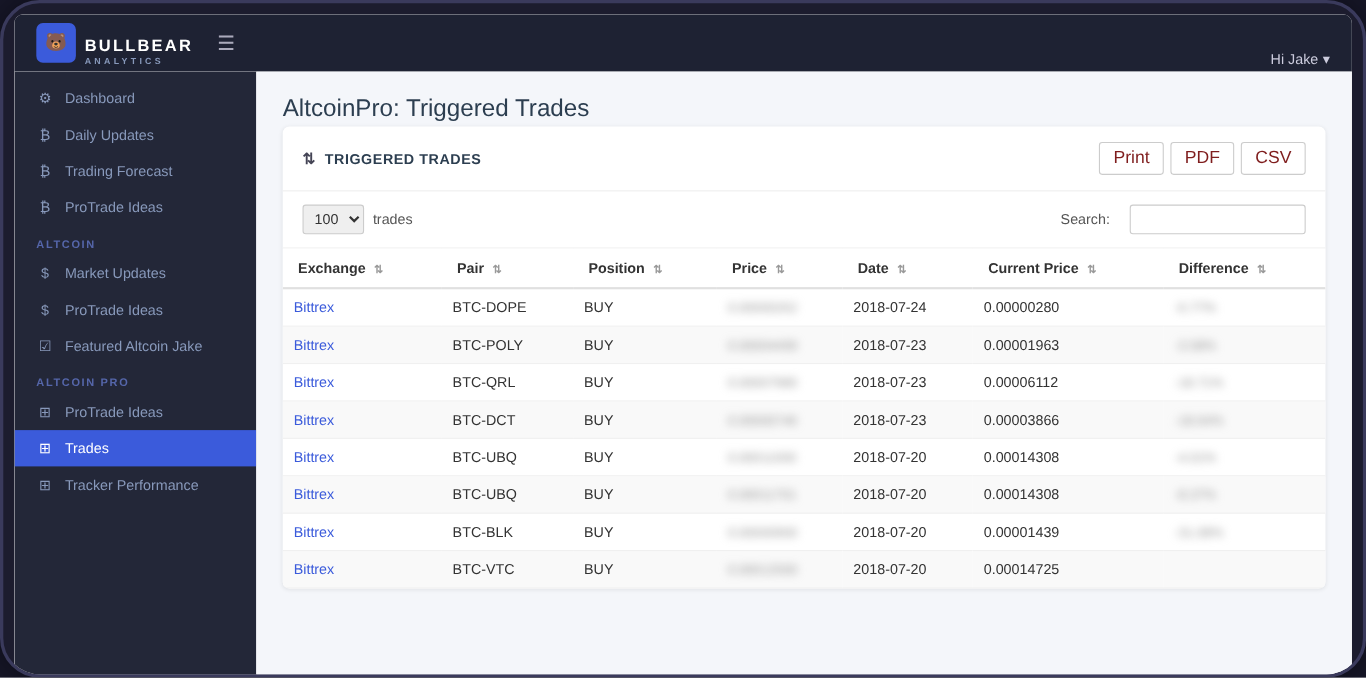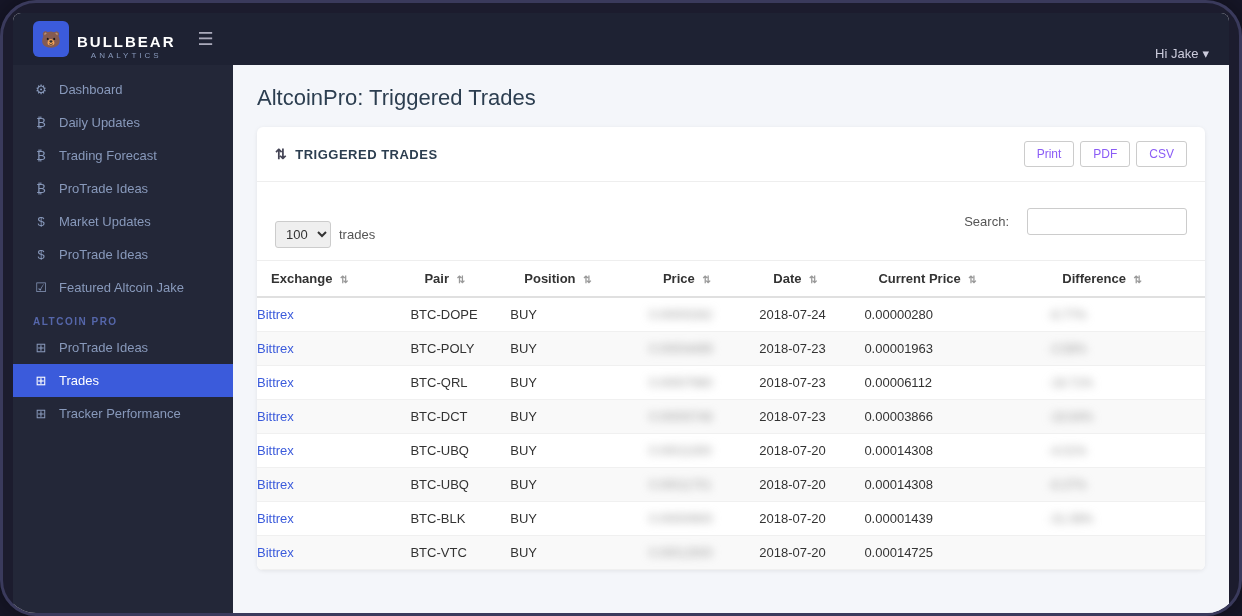--- a/index.html
+++ b/index.html
@@ -75,22 +75,21 @@
       font-weight: 800;
       letter-spacing: 2px;
       line-height: 1.1;
       margin-top: 16px;
     }
 
     .logo-sub {
       color: #8899bb;
       font-size: 8px;
       letter-spacing: 3px;
-      font-weight: 400;
-      text-align: center;
+      font-weight: 700;
     }
 
     .hamburger {
       color: #aab;
       font-size: 18px;
       cursor: pointer;
       padding: 4px;
     }
 
     .top-bar-right {
@@ -156,21 +155,21 @@
       flex: 1;
       background: #f4f6fa;
       overflow-y: auto;
       padding: 20px 24px;
     }
 
     .page-title {
       font-size: 22px;
       color: #2c3e50;
       font-weight: 400;
-      margin-bottom: 16px;
+      margin-bottom: 4px;
     }
 
     .card {
       background: white;
       border-radius: 6px;
       box-shadow: 0 1px 4px rgba(0,0,0,0.08);
       overflow: hidden;
     }
 
     .card-header {
@@ -198,42 +197,41 @@
 
     .card-header-actions {
       display: flex;
       gap: 6px;
     }
 
     .action-btn {
       border: 1px solid #ccc;
       background: white;
       padding: 5px 12px;
-      font-size: 12px;
+      font-size: 16px;
       border-radius: 3px;
       cursor: pointer;
-      color: #8b5cf6;
+      color: #7f1d1d;
     }
 
     
     .table-controls {
       display: flex;
       align-items: center;
       justify-content: space-between;
       padding: 12px 18px;
       border-bottom: 1px solid #eee;
     }
 
     .per-page {
       display: flex;
       align-items: center;
       gap: 8px;
       font-size: 13px;
       color: #555;
-      margin-top: 27px;
     }
 
     .per-page select {
       border: 1px solid #ccc;
       border-radius: 3px;
       padding: 4px 6px;
       font-size: 13px;
       color: #333;
     }
 
@@ -271,21 +269,21 @@
       background: white;
     }
 
     .sort-icon {
       color: #999;
       font-size: 10px;
       margin-left: 4px;
     }
 
     .data-table td {
-      padding: 9px 0;
+      padding: 9px 10px;
       border-bottom: 1px solid #f0f0f0;
       color: #333;
     }
 
     .data-table tr:nth-child(even) td {
       background: #f9f9f9;
     }
 
     .link-text {
       color: #3b5bdb;
@@ -336,20 +334,21 @@
         </div>
         <div class="sidebar-item">
           <span class="sidebar-icon">₿</span>
           <span>Trading Forecast</span>
         </div>
         <div class="sidebar-item">
           <span class="sidebar-icon">₿</span>
           <span>ProTrade Ideas</span>
         </div>
 
+        <div class="sidebar-section-label">ALTCOIN</div>
         <div class="sidebar-item">
           <span class="sidebar-icon">$</span>
           <span>Market Updates</span>
         </div>
         <div class="sidebar-item">
           <span class="sidebar-icon">$</span>
           <span>ProTrade Ideas</span>
         </div>
         <div class="sidebar-item">
           <span class="sidebar-icon">☑</span>

